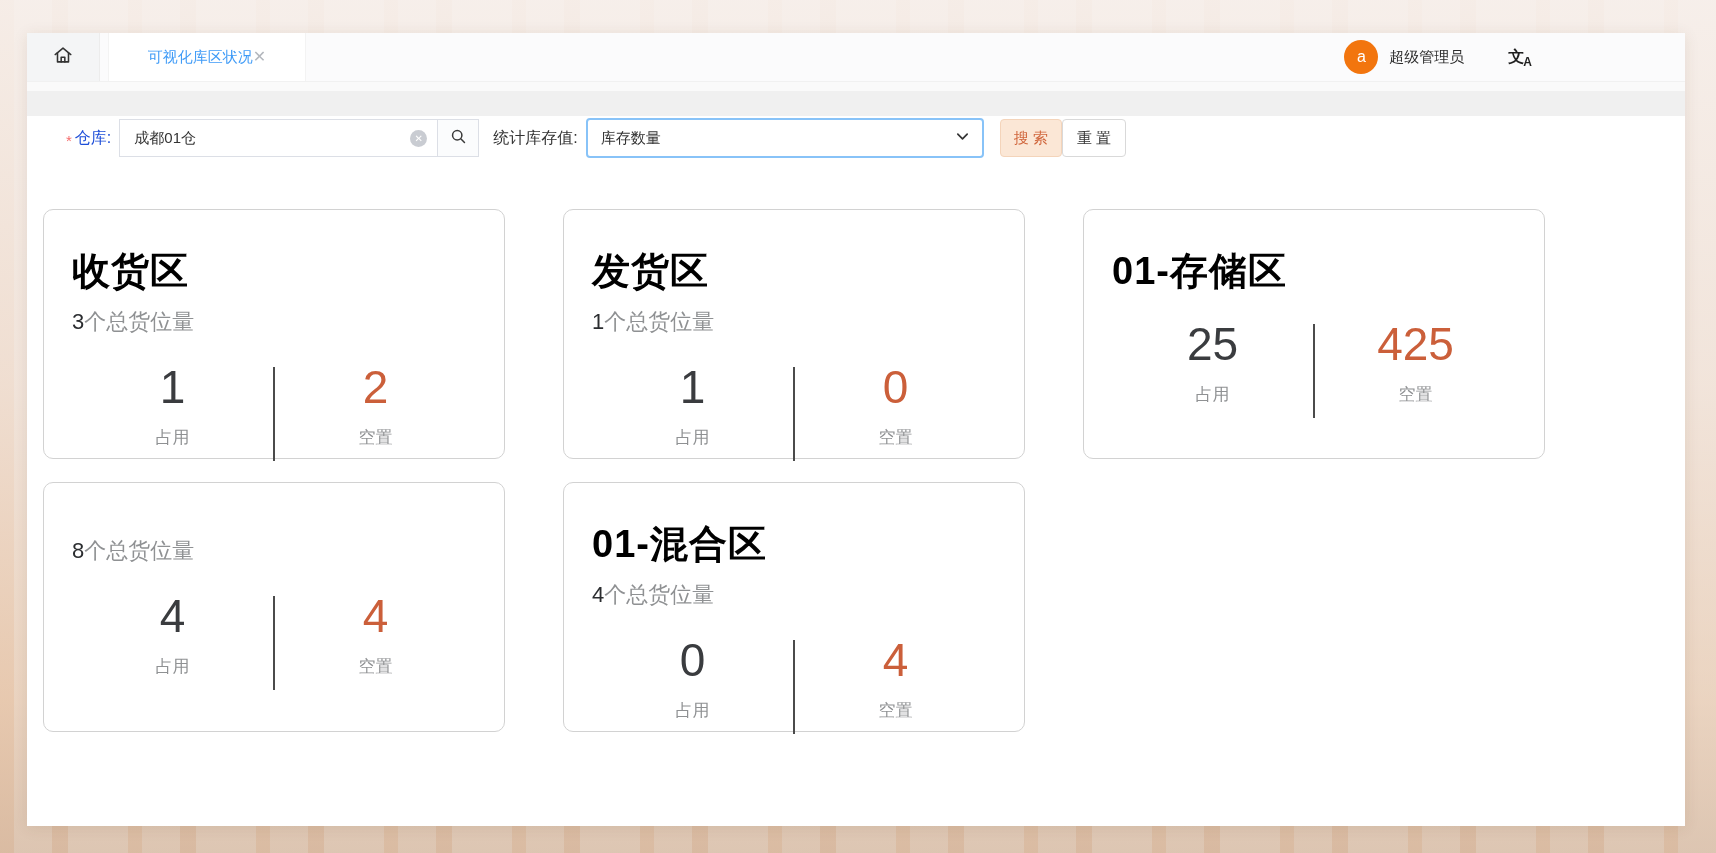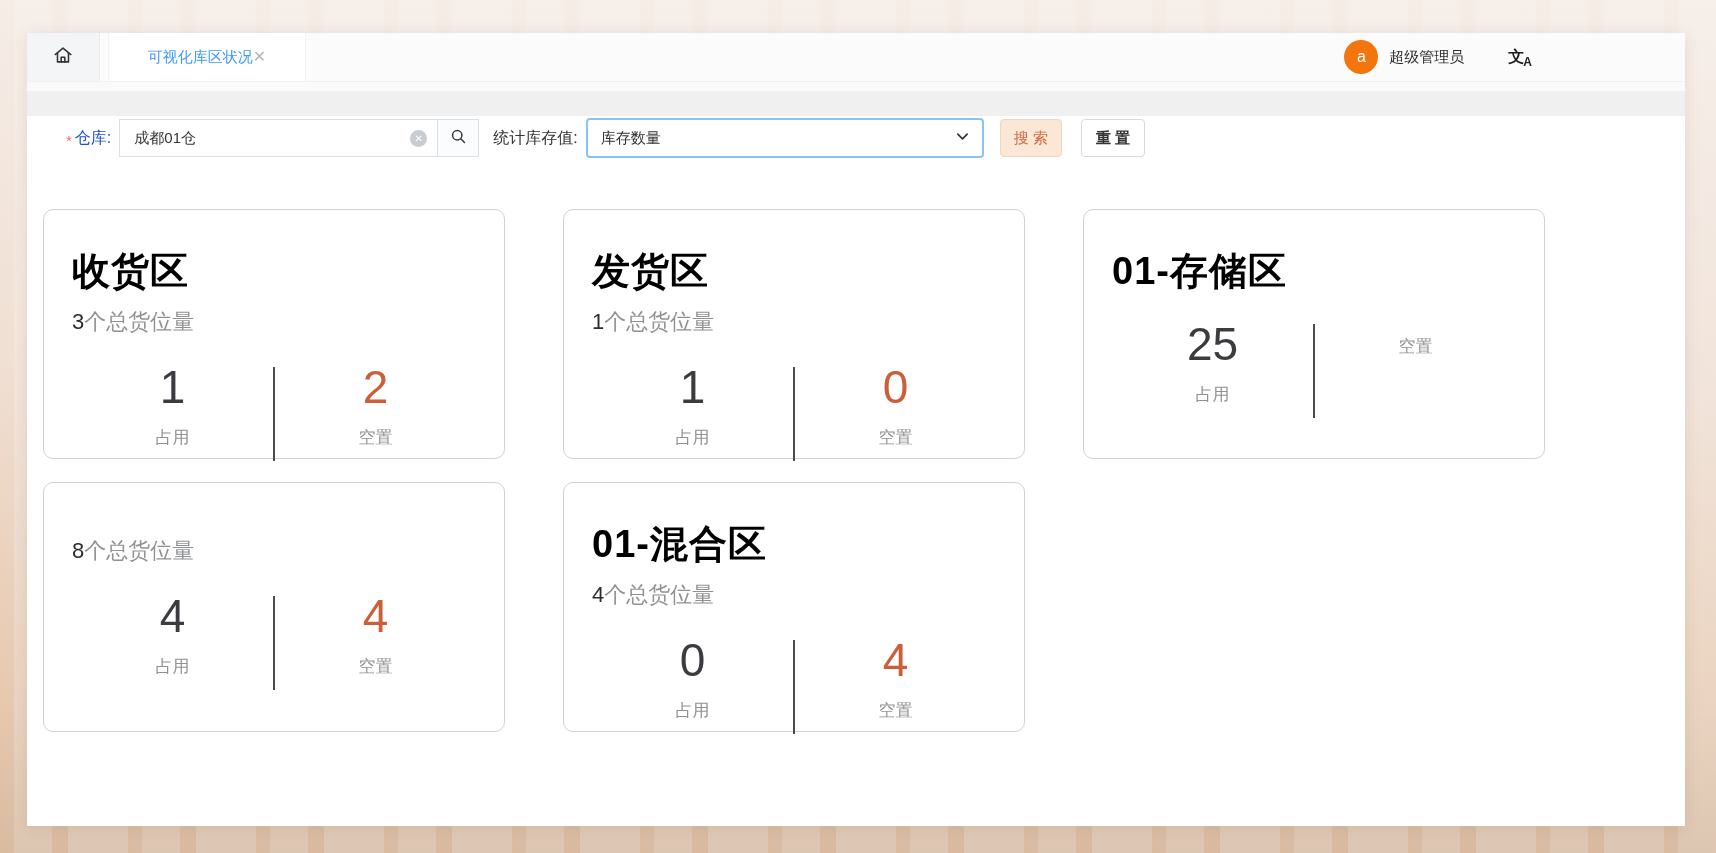--- a/index.html
+++ b/index.html
@@ -64,21 +64,21 @@
   .select-box {
     margin-left:8px; width:398px; height:40px; border:2px solid var(--select-focus-border,#88c3f8);
     border-radius:4px; display:flex; align-items:center; justify-content:space-between;
     padding:0 12px 0 13px; cursor:pointer; background:#fff;
   }
   .select-value { font-size:15px; color:#333; }
   .select-box svg { width:15px; height:15px; stroke:#333; fill:none; stroke-width:1.8; stroke-linecap:round; stroke-linejoin:round; }
 
   .btn { height:38px; border-radius:4px; font-size:15px; display:flex; align-items:center; justify-content:center; cursor:pointer; }
   .btn-search { margin-left:16px; padding:0 13px; background:var(--search-btn-bg,#fbe7d6); border:1px solid #f4d4ba; color:#d0663c; }
-  .btn-reset  { margin-left:19px; padding:0 14px; background:#fff; border:1px solid #d9d9d9; color:#333;font-weight:bold; }
+  .btn-reset  { margin-left:0; padding:0 14px; background:#fff; border:1px solid #d9d9d9; color:#333; }
 
   
   .card-grid { margin-top:51px; padding-left:0; display:flex; flex-wrap:wrap; column-gap:58px; row-gap:23px; width:1560px; margin-left:-31px; padding-left:8px; }
   .zone-card {
     width:462px; height:250px; background:#fff; border:1px solid #d2d2d2; border-radius:10px;
     padding:40px 28px 0 28px; cursor:pointer;
   }
   .zone-title { font-size:38px; font-weight:700; color:#000; line-height:1.15; letter-spacing:1px; white-space:nowrap; }
   .zone-sub { margin-top:13px; font-size:22px; color:#8f9193; }
   .zone-sub .total-num { color:#2b2d30; }
@@ -198,20 +198,21 @@
 
   <div class="zone-card">
     <div class="zone-title">01-存储区</div>
     <div class="zone-stats">
       <div class="stat-cell">
         <div class="stat-num">25</div>
         <div class="stat-sub">占用</div>
       </div>
       <div class="stat-divider"></div>
       <div class="stat-cell">
+        <div class="stat-num vacant">425</div>
         <div class="stat-sub">空置</div>
       </div>
     </div>
   </div>
 
   <div class="zone-card">
     <div class="zone-sub">
       <span class="total-num">8</span><span>个总货位量</span>
     </div>
     <div class="zone-stats">

